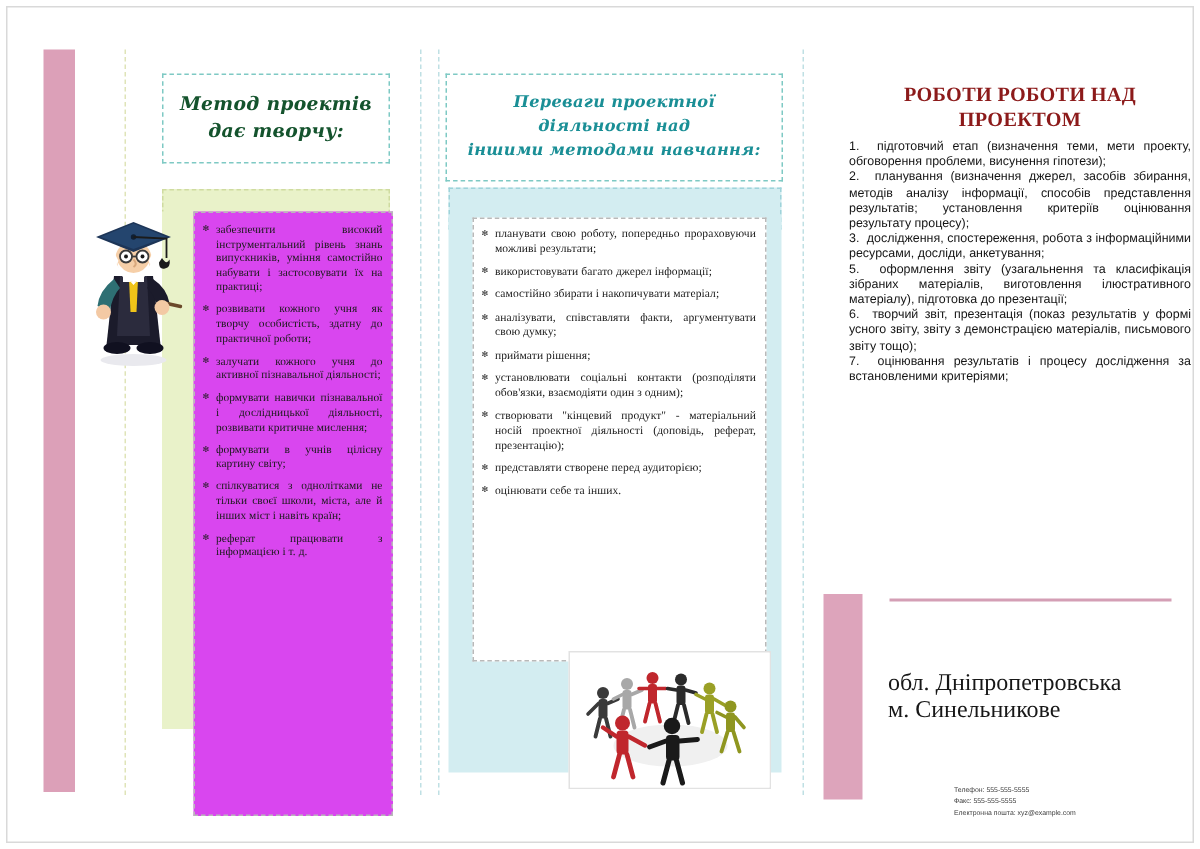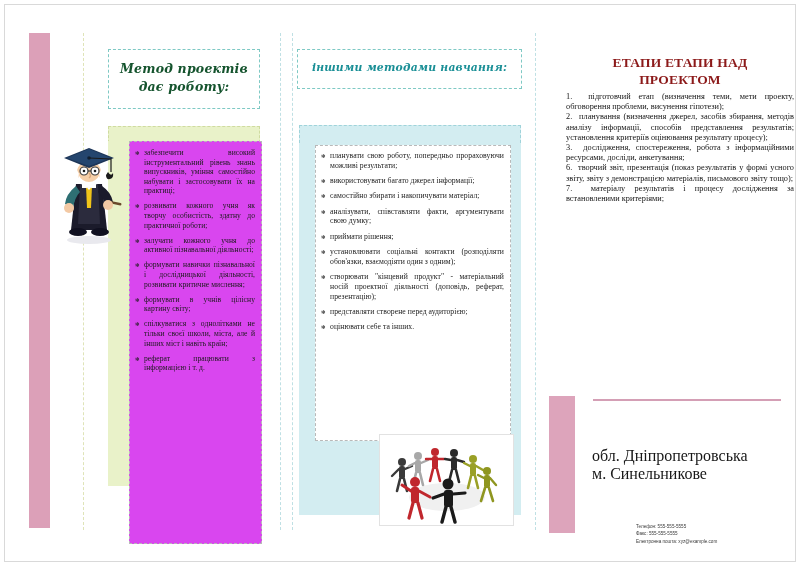--- a/index.html
+++ b/index.html
@@ -131,21 +131,21 @@
     font-weight:bold;
     color:#8c1a1a;
     font-size:13.5px;
     line-height:17px;
     text-align:center;
     letter-spacing:.2px;
     margin:21px 6px 4px 6px;
   }
   ol.nl{margin:0;padding:0;list-style:none;}
   ol.nl li{
-    font-family:Liberation Serif, serif;
+    font-family:Liberation Sans, sans-serif;
     font-size:8.3px;
     line-height:10.2px;
     color:#141414;
     text-align:justify;
     margin-bottom:0px;
     text-indent:0;
   }
   ol.nl li .num{font-weight:normal;}
   ol.nl li .num:after{content:"\00a0\00a0";}
 
@@ -176,21 +176,21 @@
 
   <div class="dash-v v1"></div>
   <div class="dash-v v2"></div>
   <div class="dash-v v3"></div>
   <div class="dash-v v4"></div>
 
   <div class="col1">
 
     <div class="title-box c1-title">
       <div class="t-line">Метод проектів</div>
-      <div class="t-line">дає роботу:</div>
+      <div class="t-line">дає творчу:</div>
     </div>
 
     <div class="green-band"></div>
     <div class="c1-green-behind"></div>
 
     <div class="c1-listbox">
       <ul class="bl">
         <li>забезпечити високий інструментальний рівень знань випускників, уміння самостійно набувати і застосовувати їх на практиці;</li>
         <li>розвивати кожного учня як творчу особистість, здатну до практичної роботи;</li>
         <li>залучати кожного учня до активної пізнавальної діяльності;</li>
@@ -244,20 +244,21 @@
       <path d="M52 44 q3 5 5 1 q1 5 -3 6 q-4 1 -4 -4 Z" fill="#1b1b1b"></path>
 
       <ellipse cx="22" cy="104" rx="9" ry="4" fill="#101020"></ellipse>
       <ellipse cx="44" cy="104" rx="9" ry="4" fill="#101020"></ellipse>
     </svg>
   </div>
 
   <div class="col2">
 
     <div class="title-box c2-title">
+      <div class="t-line">Переваги проектної діяльності над</div>
       <div class="t-line">іншими методами навчання:</div>
     </div>
 
     <div class="teal-band"></div>
     <div class="c2-teal-behind"></div>
 
     <div class="c2-listbox">
       <ul class="bl">
         <li>планувати свою роботу, попередньо прораховуючи можливі результати;</li>
         <li>використовувати багато джерел інформації;</li>
@@ -327,30 +328,31 @@
             <path d="M66 72 L62 87 M71 72 L75 87" stroke="#1a1a1a" stroke-width="3.4" fill="none"></path>
           </g>
         </g>
       </svg>
     </div>
   </div>
 
   <div class="col3">
 
     <div class="c3-title">
-      <span>ЕТАПИ ЕТАПИ НАД</span><br>
+      <span>РОБОТИ РОБОТИ НАД</span><br>
       <span>ПРОЕКТОМ</span>
     </div>
 
     <ol class="nl">
       <li><span class="num">1.</span><span>підготовчий етап (визначення теми, мети проекту, обговорення проблеми, висунення гіпотези);</span></li>
       <li><span class="num">2.</span><span>планування (визначення джерел, засобів збирання, методів аналізу інформації, способів представлення результатів; установлення критеріїв оцінювання результату процесу);</span></li>
       <li><span class="num">3.</span><span>дослідження, спостереження, робота з інформаційними ресурсами, досліди, анкетування;</span></li>
+      <li><span class="num">5.</span><span>оформлення звіту (узагальнення та класифікація зібраних матеріалів, виготовлення ілюстративного матеріалу), підготовка до презентації;</span></li>
       <li><span class="num">6.</span><span>творчий звіт, презентація (показ результатів у формі усного звіту, звіту з демонстрацією матеріалів, письмового звіту тощо);</span></li>
-      <li><span class="num">7.</span><span>матеріалу результатів і процесу дослідження за встановленими критеріями;</span></li>
+      <li><span class="num">7.</span><span>оцінювання результатів і процесу дослідження за встановленими критеріями;</span></li>
     </ol>
 
     <div class="addr">
       <div>обл. Дніпропетровська</div>
       <div>м. Синельникове</div>
     </div>
 
     <div class="contact">
       <div>Телефон: 555-555-5555</div>
       <div>Факс: 555-555-5555</div>

